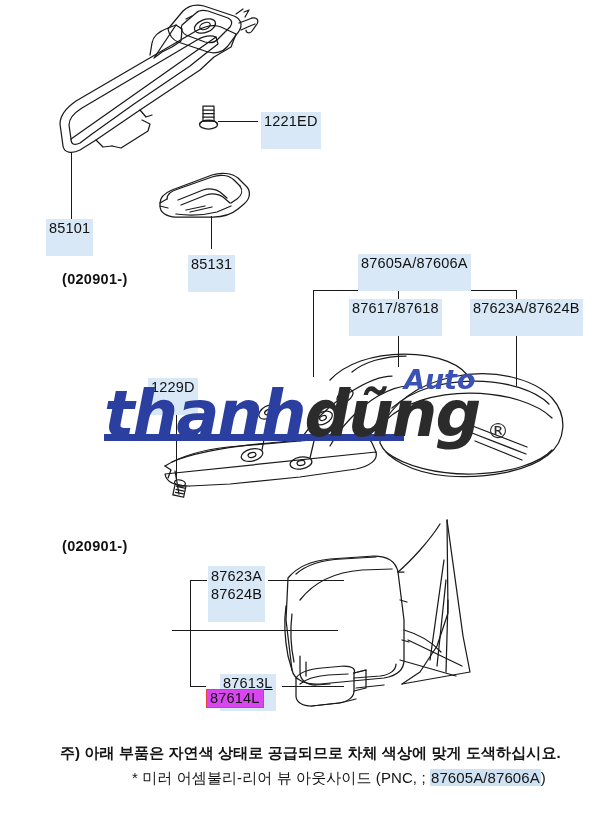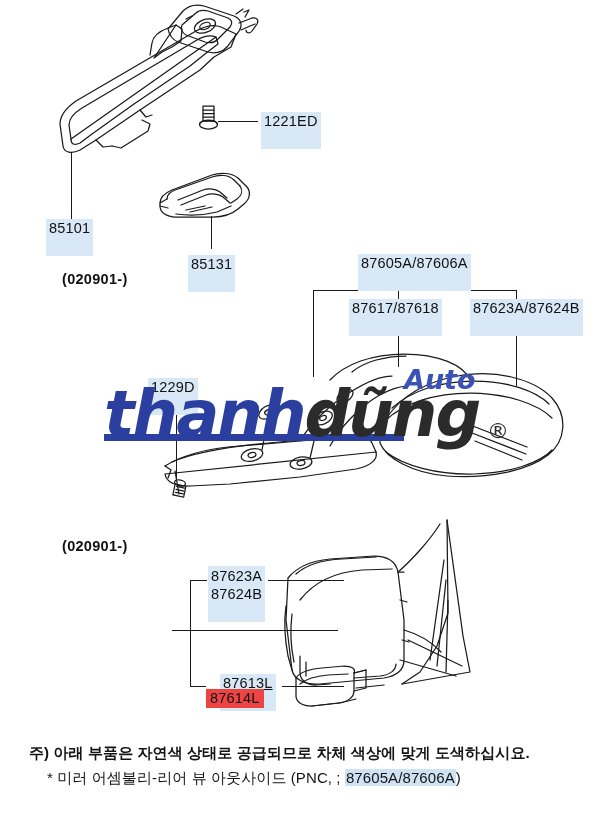--- a/index.html
+++ b/index.html
@@ -19,21 +19,21 @@
     color:#111111;
     background:#d8e8f6;
     letter-spacing:.2px;
     white-space:nowrap;
     line-height:17px;
     padding:1px 3px 19px 3px;
     font-family:"Liberation Sans","DejaVu Sans",sans-serif;
   }
   .lbl.two{line-height:18px;}
   .lbl.red{
-    background:#ef4444;
+    background:#d946ef;
     border:1.6px solid #e8443c;
     padding:0px 3px;
   }
 
   
   .datemark{
     position:absolute;
     font-size:14.5px;
     font-weight:bold;
     color:#111;
@@ -42,27 +42,27 @@
   }
 
   
   .ln{position:absolute;background:#1a1a1a;}
   .lnh{height:1.3px;}
   .lnv{width:1.3px;}
 
   
   .footer{
     position:absolute;
-    left:29px;top:740px;width:540px;
+    left:60px;top:740px;width:540px;
     font-size:15px;color:#141414;
     line-height:25px;
     white-space:nowrap;
   }
   .footer .l1{font-weight:bold;letter-spacing:.1px;}
-  .footer .l2{margin-left:18px;letter-spacing:.1px;}
+  .footer .l2{margin-left:18px;letter-spacing:.1px;text-align:center;}
   .hl{background:#cfe2f3;padding:0 1px;}
 
   
   #watermark{
     position:absolute;
     left:104px;top:360px;
     width:400px;height:95px;
     pointer-events:none;
     z-index:6;
   }

